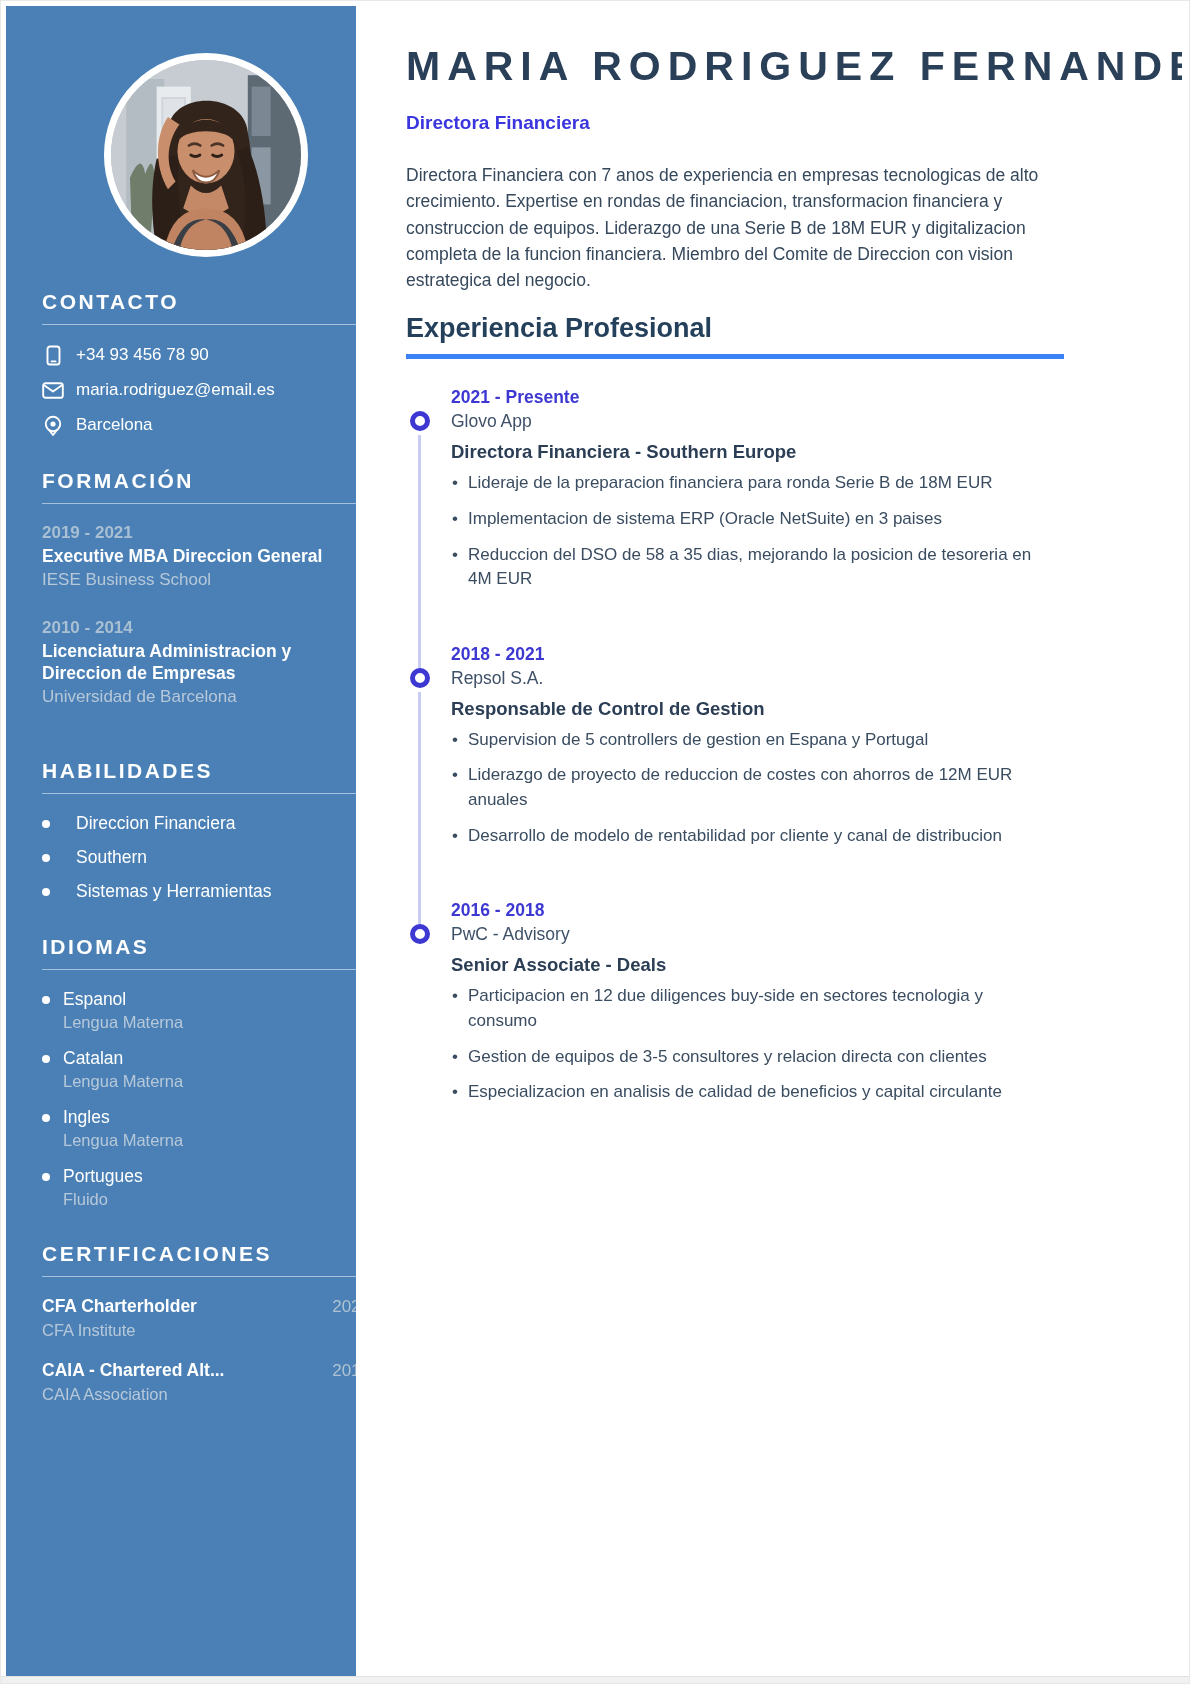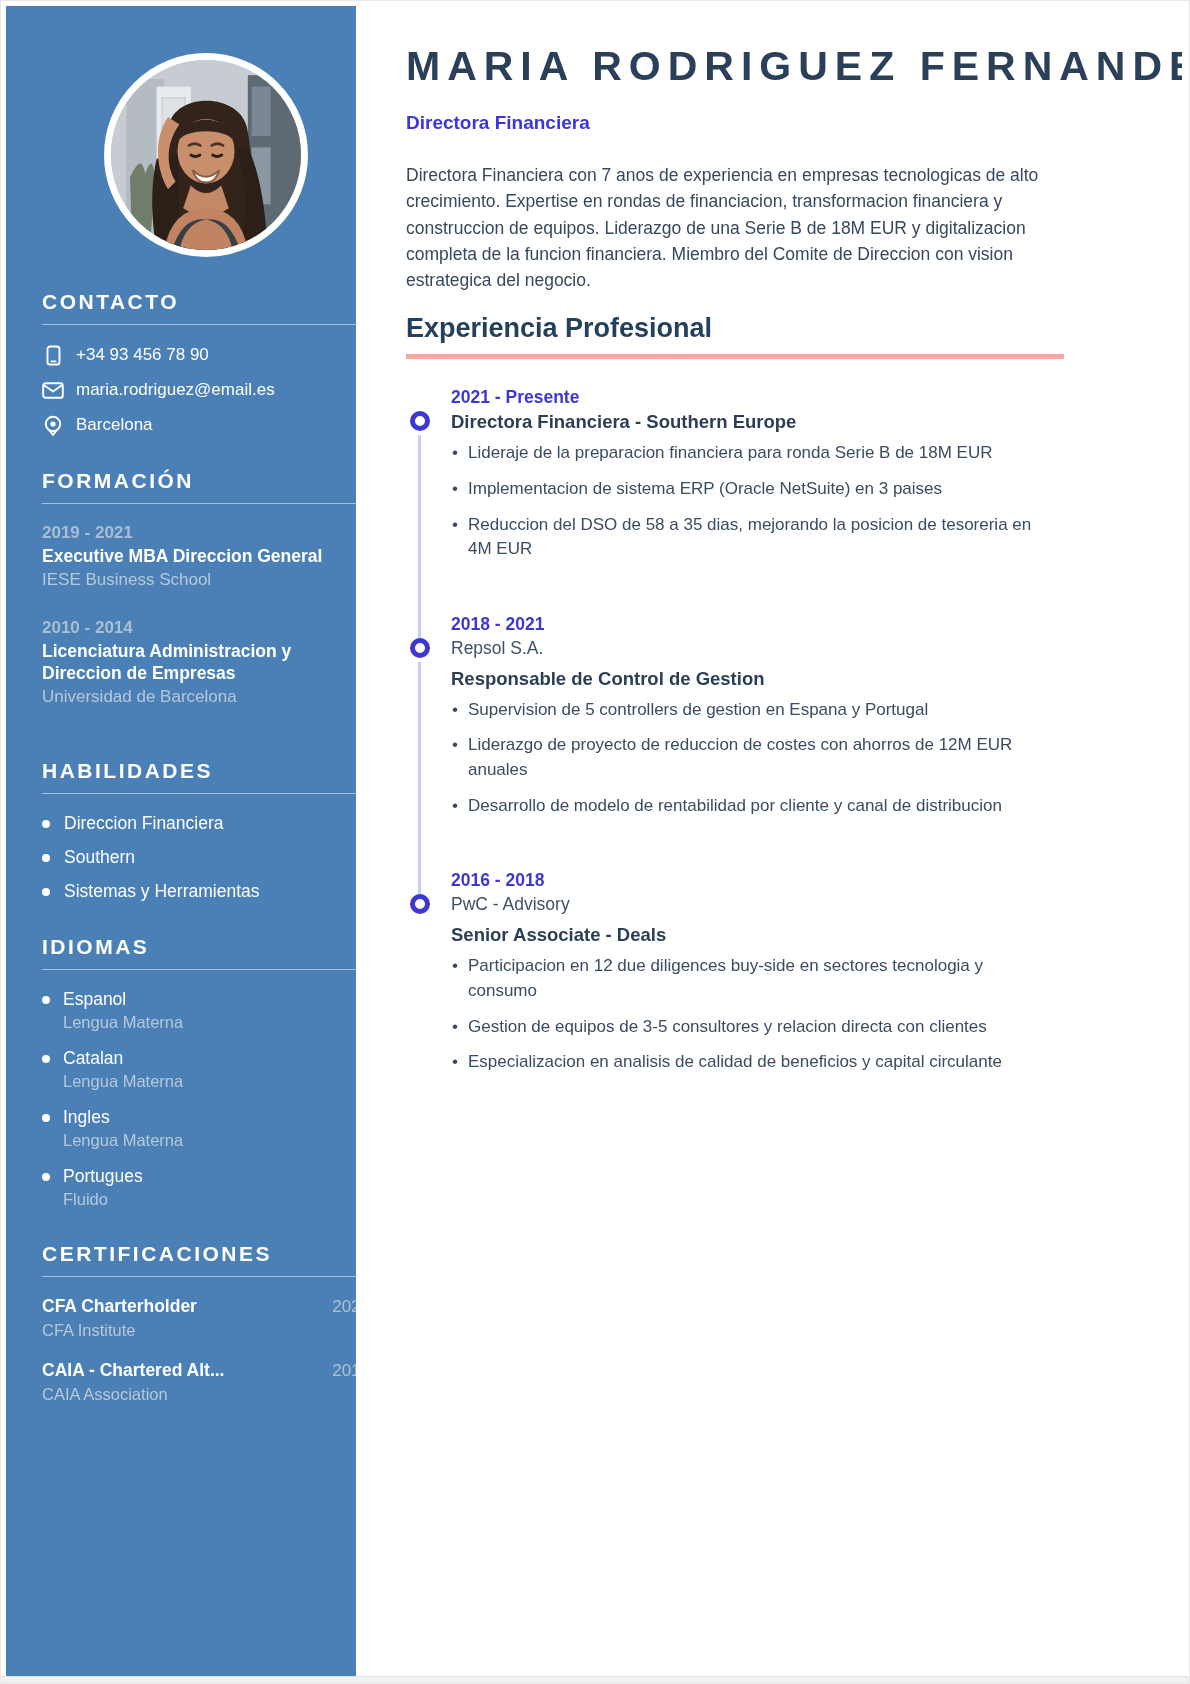--- a/index.html
+++ b/index.html
@@ -17,40 +17,40 @@
   .side-divider { height:1px; background:rgba(255,255,255,0.5); margin:10px 0 19px 0; }
 
   .contact-row { display:flex; align-items:center; gap:12px; margin-bottom:13px; font-size:17px; color:#ffffff; }
   .contact-row .cicon { width:22px; height:22px; flex:0 0 22px; display:flex; align-items:center; justify-content:center; }
 
   .edu-item { margin-bottom:28px; }
   .edu-dates { font-size:17px; font-weight:700; color:#A9BFD3; margin-bottom:3px; }
   .edu-degree { font-size:17.5px; font-weight:700; color:#ffffff; line-height:1.22; margin-bottom:3px; }
   .edu-school { font-size:17px; color:#B7C8DA; }
 
-  .skill-row { display:flex; align-items:center; gap:14px; margin-bottom:13px; font-size:17.5px; color:#ffffff; }
+  .skill-row { display:flex; align-items:center; gap:26px; margin-bottom:13px; font-size:17.5px; color:#ffffff; }
   .dot { width:8px; height:8px; border-radius:50%; background:#ffffff; flex:0 0 8px; }
 
   .lang-item { margin-bottom:16px; }
   .lang-top { display:flex; align-items:center; gap:13px; font-size:17.5px; font-weight:400; color:#ffffff; }
   .lang-level { font-size:16.5px; color:#B7C8DA; margin:3px 0 0 21px; }
 
   .cert-item { margin-bottom:20px; }
   .cert-top { display:flex; justify-content:space-between; align-items:baseline; }
   .cert-name { font-size:17.5px; font-weight:700; color:#ffffff; }
   .cert-year { font-size:17px; color:#AFC2D4; }
   .cert-issuer { font-size:16.5px; color:#B7C8DA; margin-top:4px; }
 
   
   .main { position:absolute; left:355px; top:0; right:7px; bottom:7px; background:#ffffff; padding:42px 0 0 50px; overflow:hidden; }
   .name { font-size:41px; font-weight:800; letter-spacing:7px; color:#2A3F58; white-space:nowrap; overflow:hidden; }
   .subtitle { font-size:19px; font-weight:700; color:#3A35DE; margin-top:22px; }
   .summary { width:644px; font-size:17.5px; line-height:1.5; color:#36485C; margin-top:28px; }
 
-  .exp-heading { width:658px; font-size:27px; font-weight:700; color:#24405B; margin-top:20px; padding-bottom:10px; border-bottom:5px solid #fca5a5; }
+  .exp-heading { width:658px; font-size:27px; font-weight:700; color:#24405B; margin-top:20px; padding-bottom:10px; border-bottom:5px solid #3b82f6; }
 
   .timeline { position:relative; padding-left:45px; margin-top:28px; width:658px; }
   .job { position:relative; margin-bottom:52px; }
   .job:last-child { margin-bottom:0; }
   .marker { position:absolute; left:-41px; top:24px; width:20px; height:20px; border-radius:50%; border:5.5px solid #3D38D2; background:#ffffff; z-index:2; }
   .job.has-next::after { content:""; position:absolute; left:-33px; top:48px; bottom:-80px; width:3px; background:#C9CDF4; z-index:1; }
   .job-dates { font-size:17.5px; font-weight:700; color:#3D38D2; margin-bottom:3px; }
   .job-company { font-size:17.5px; color:#3F5168; margin-bottom:9px; }
   .job-role { font-size:18.5px; font-weight:700; color:#2B3E55; margin-bottom:8px; }
   .bullets { list-style:none; }
@@ -217,20 +217,21 @@
     <div class="subtitle">Directora Financiera</div>
     <p class="summary">Directora Financiera con 7 anos de experiencia en empresas tecnologicas de alto crecimiento. Expertise en rondas de financiacion, transformacion financiera y construccion de equipos. Liderazgo de una Serie B de 18M EUR y digitalizacion completa de la funcion financiera. Miembro del Comite de Direccion con vision estrategica del negocio.</p>
 
     <h2 class="exp-heading">Experiencia Profesional</h2>
 
     <div class="timeline">
 
       <div class="job has-next">
         <span class="marker"></span>
         <div class="job-dates">2021 - Presente</div>
+        <div class="job-company">Glovo App</div>
         <div class="job-role">Directora Financiera - Southern Europe</div>
         <ul class="bullets">
           <li>Lideraje de la preparacion financiera para ronda Serie B de 18M EUR</li>
           <li>Implementacion de sistema ERP (Oracle NetSuite) en 3 paises</li>
           <li>Reduccion del DSO de 58 a 35 dias, mejorando la posicion de tesoreria en 4M EUR</li>
         </ul>
       </div>
 
       <div class="job has-next">
         <span class="marker"></span>

